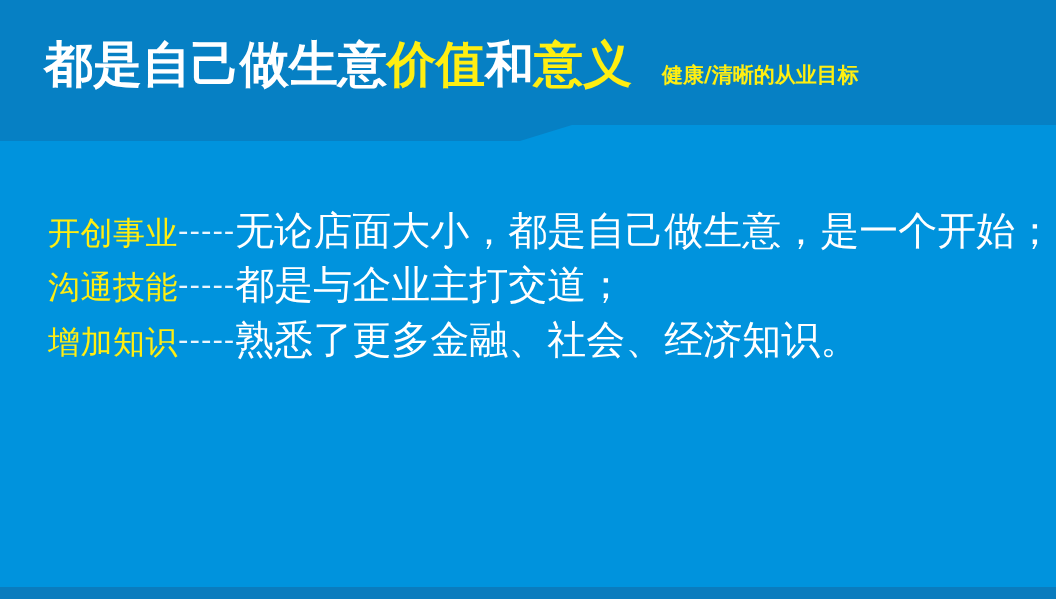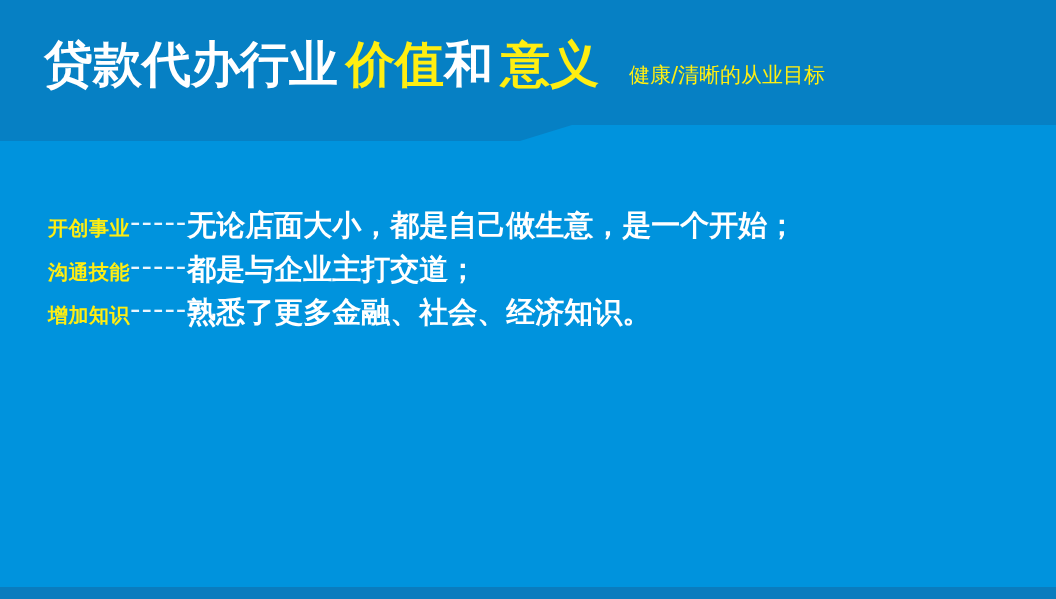--- a/index.html
+++ b/index.html
@@ -49,25 +49,25 @@
     font-size: 49px;
     font-weight: bold;
     line-height: 1;
     letter-spacing: 0px;
     white-space: nowrap;
     color: #ffffff;
     position: relative;
     top: 2px;
   }
   #title .seg-white { color: #ffffff; }
-  #title .seg-yellow { color: #ffee11; margin-left: 8px; }
+  #title .seg-yellow { color: #ffee11; }
 
   #subtitle {
     font-size: 21px;
-    font-weight: normal;
+    font-weight: bold;
     color: #ffee11;
     white-space: nowrap;
     margin-left: 30px;
     position: relative;
     top: 12px;
     letter-spacing: 0px;
   }
 
   
   #body-area {
@@ -86,38 +86,38 @@
     right: 10px;
   }
 
   .bullet-row {
     white-space: nowrap;
     margin-bottom: 13px;
     line-height: 1.06;
   }
 
   .bullet-key {
-    font-size: 20px;
-    font-weight: bold;
+    font-size: 32px;
+    font-weight: normal;
     color: #ffee11;
     letter-spacing: 0.5px;
   }
 
   .bullet-dashes {
     font-size: 29px;
     font-weight: normal;
     color: #e9f6ff;
     letter-spacing: 1px;
     position: relative;
     top: -3px;
   }
 
   .bullet-text {
-    font-size: 29px;
-    font-weight: bold;
+    font-size: 39px;
+    font-weight: normal;
     color: #ffffff;
     letter-spacing: 0px;
   }
 
   
   #footer-strip {
     position: absolute;
     left: 0;
     top: 587px;
     width: 1056px;
@@ -127,21 +127,21 @@
 </style>
 </head>
 <body>
 
 <div id="slide">
 
   <div id="header-band"></div>
 
   <div id="header-inner">
     <div id="title">
-      <span class="seg-white">贷款代办行业</span><span class="seg-yellow">价值</span><span class="seg-white">和</span><span class="seg-yellow">意义</span>
+      <span class="seg-white">都是自己做生意</span><span class="seg-yellow">价值</span><span class="seg-white">和</span><span class="seg-yellow">意义</span>
     </div>
     <div id="subtitle">健康/清晰的从业目标</div>
   </div>
 
   <div id="body-area">
     <div id="bullet-list">
 
       <div class="bullet-row">
         <span class="bullet-key">开创事业</span><span class="bullet-dashes">-----</span><span class="bullet-text">无论店面大小，都是自己做生意，是一个开始；</span>
       </div>

